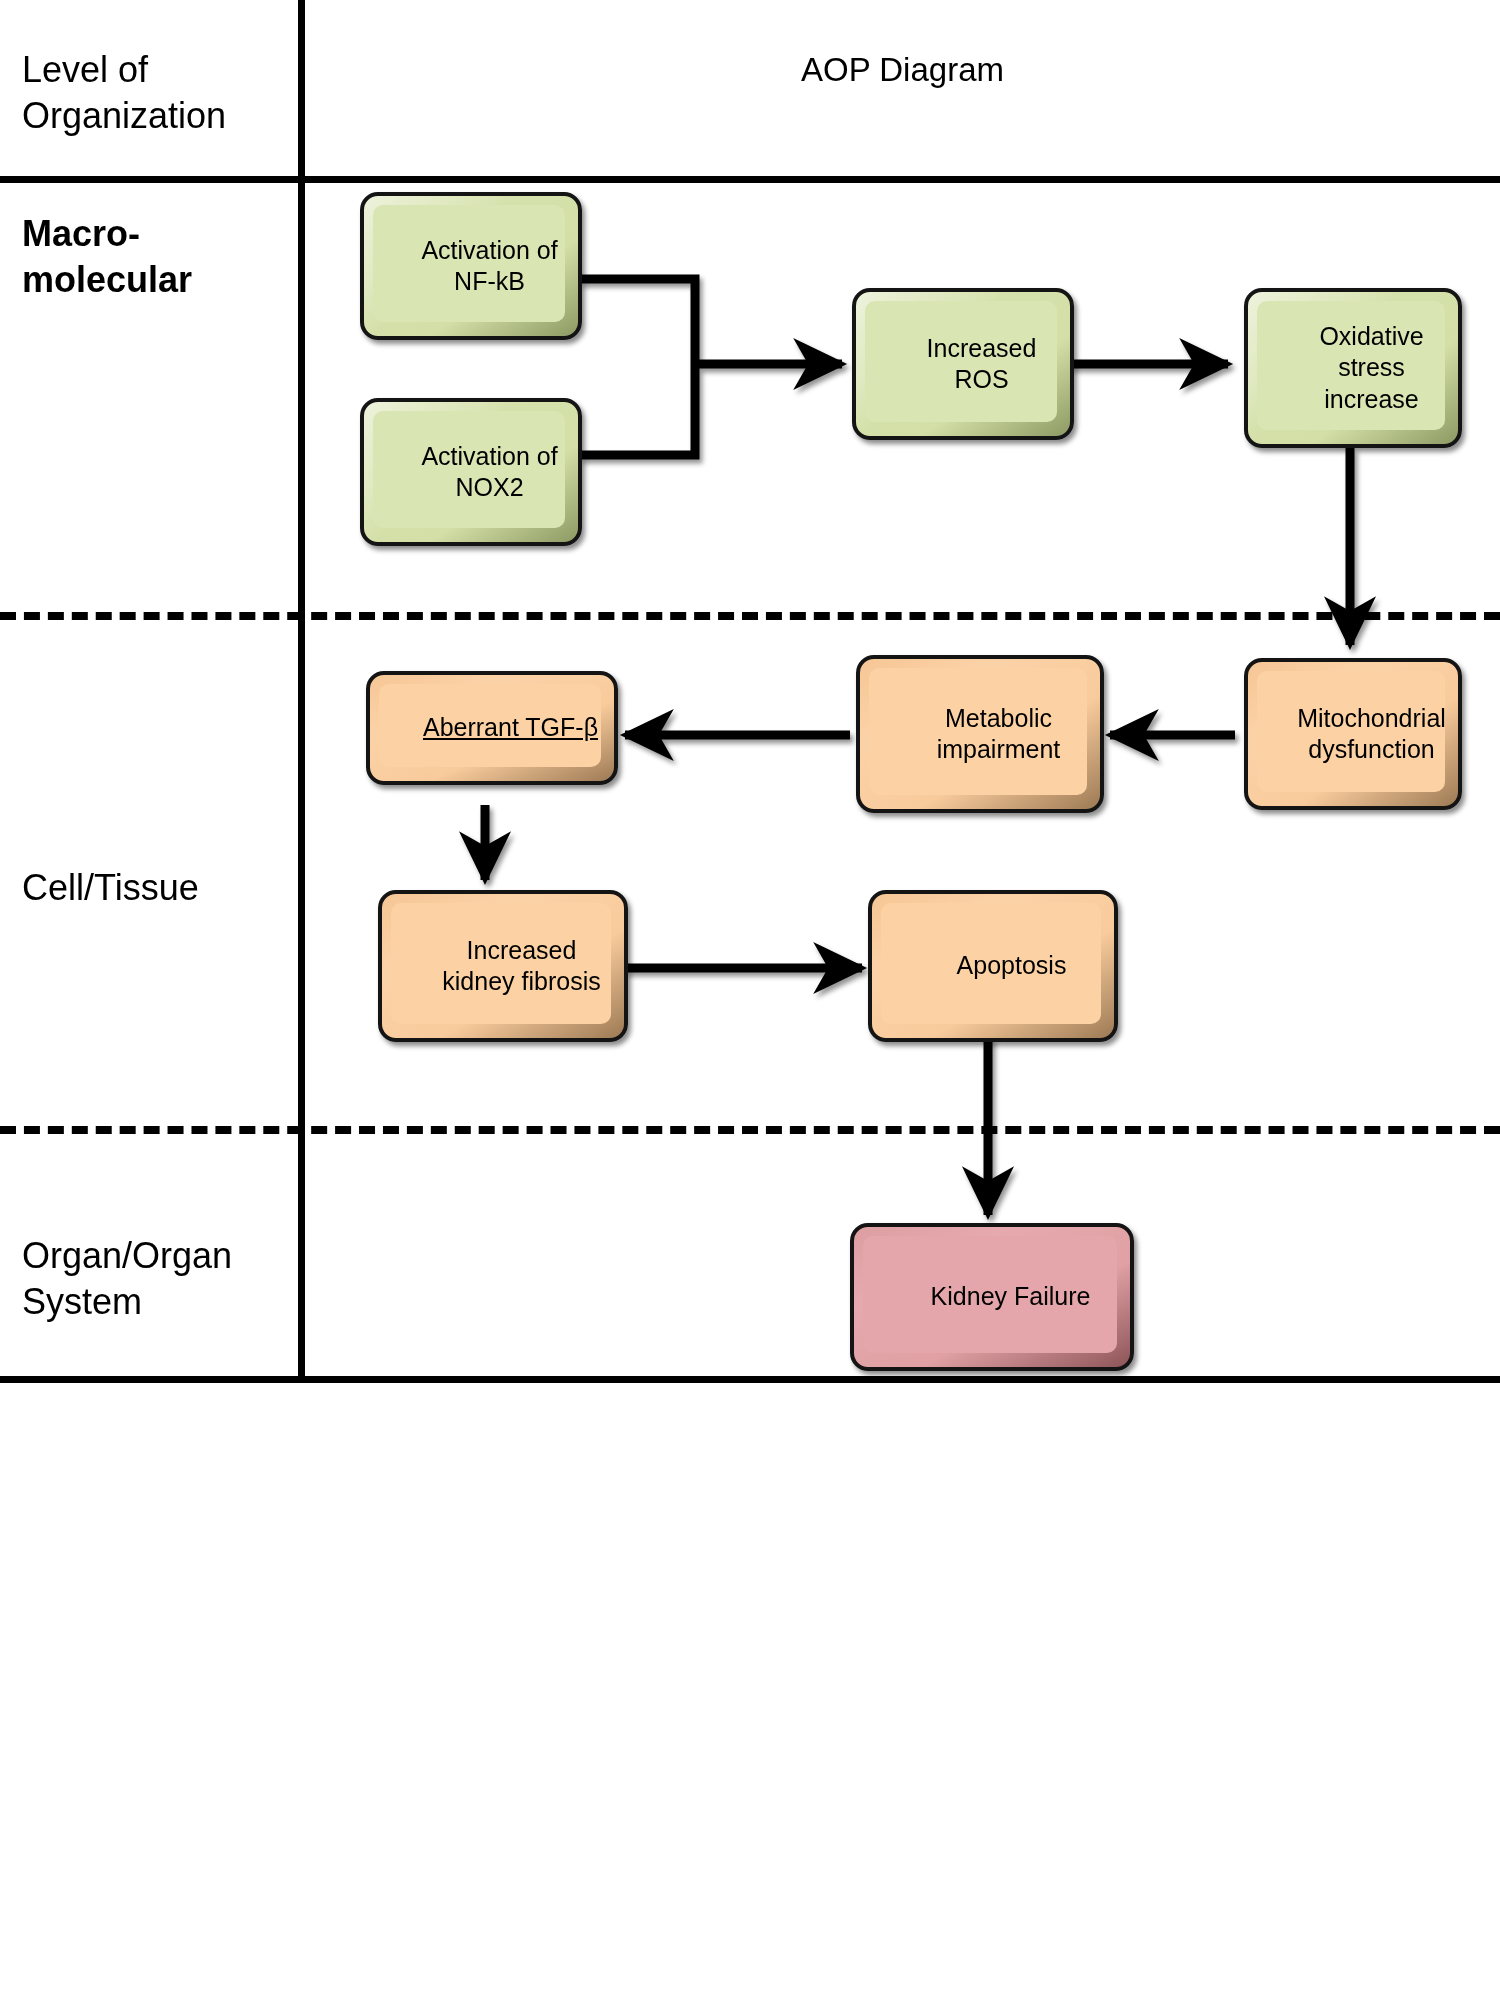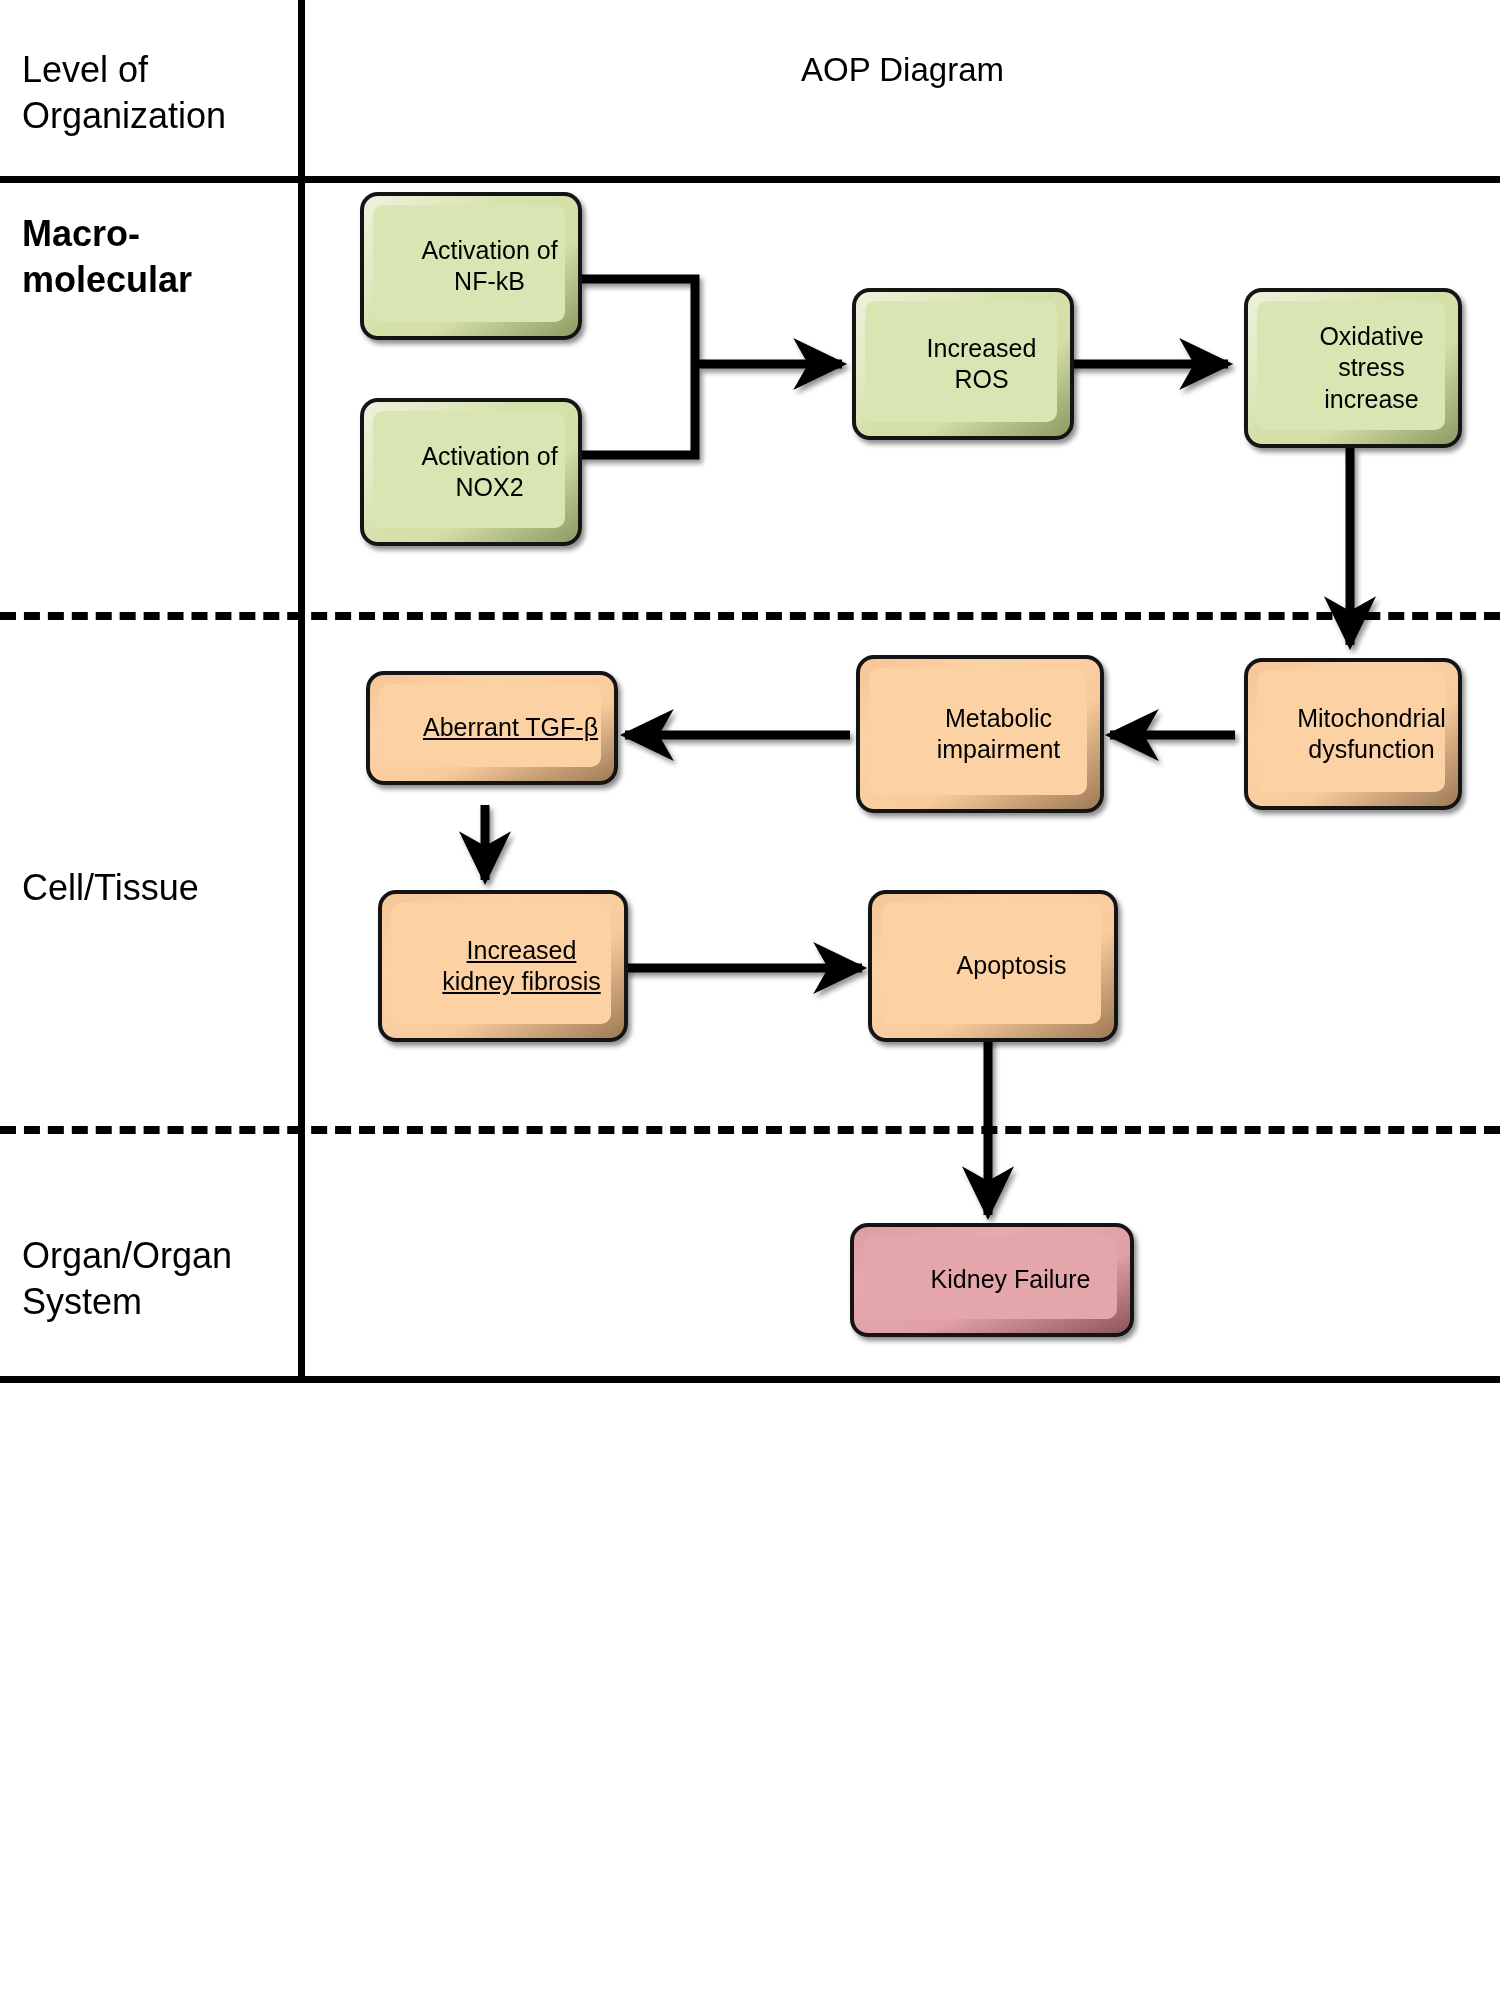--- a/index.html
+++ b/index.html
@@ -235,26 +235,26 @@
 
   <div class="node orange" style="left:856px; top:655px; width:248px; height:158px;justify-content:center;">
     <span class="node-inner">Metabolic
 impairment</span>
   </div>
 
   <div class="node orange" style="left:366px; top:671px; width:252px; height:114px;text-decoration:underline;">
     <span class="node-inner">Aberrant TGF-β</span>
   </div>
 
-  <div class="node orange" style="left:378px; top:890px; width:250px; height:152px;text-decoration:underline;">
+  <div class="node orange" style="left:378px; top:890px; width:250px; height:152px;">
     <span class="node-inner">Increased
 kidney fibrosis</span>
   </div>
 
   <div class="node orange" style="left:868px; top:890px; width:250px; height:152px;">
     <span class="node-inner">Apoptosis</span>
   </div>
 
-  <div class="node red" style="left:850px; top:1223px; width:284px; height:114px;">
+  <div class="node red" style="left:850px; top:1223px; width:284px; height:148px;">
     <span class="node-inner">Kidney Failure</span>
   </div>
 
 </div>
 
 </body></html>

